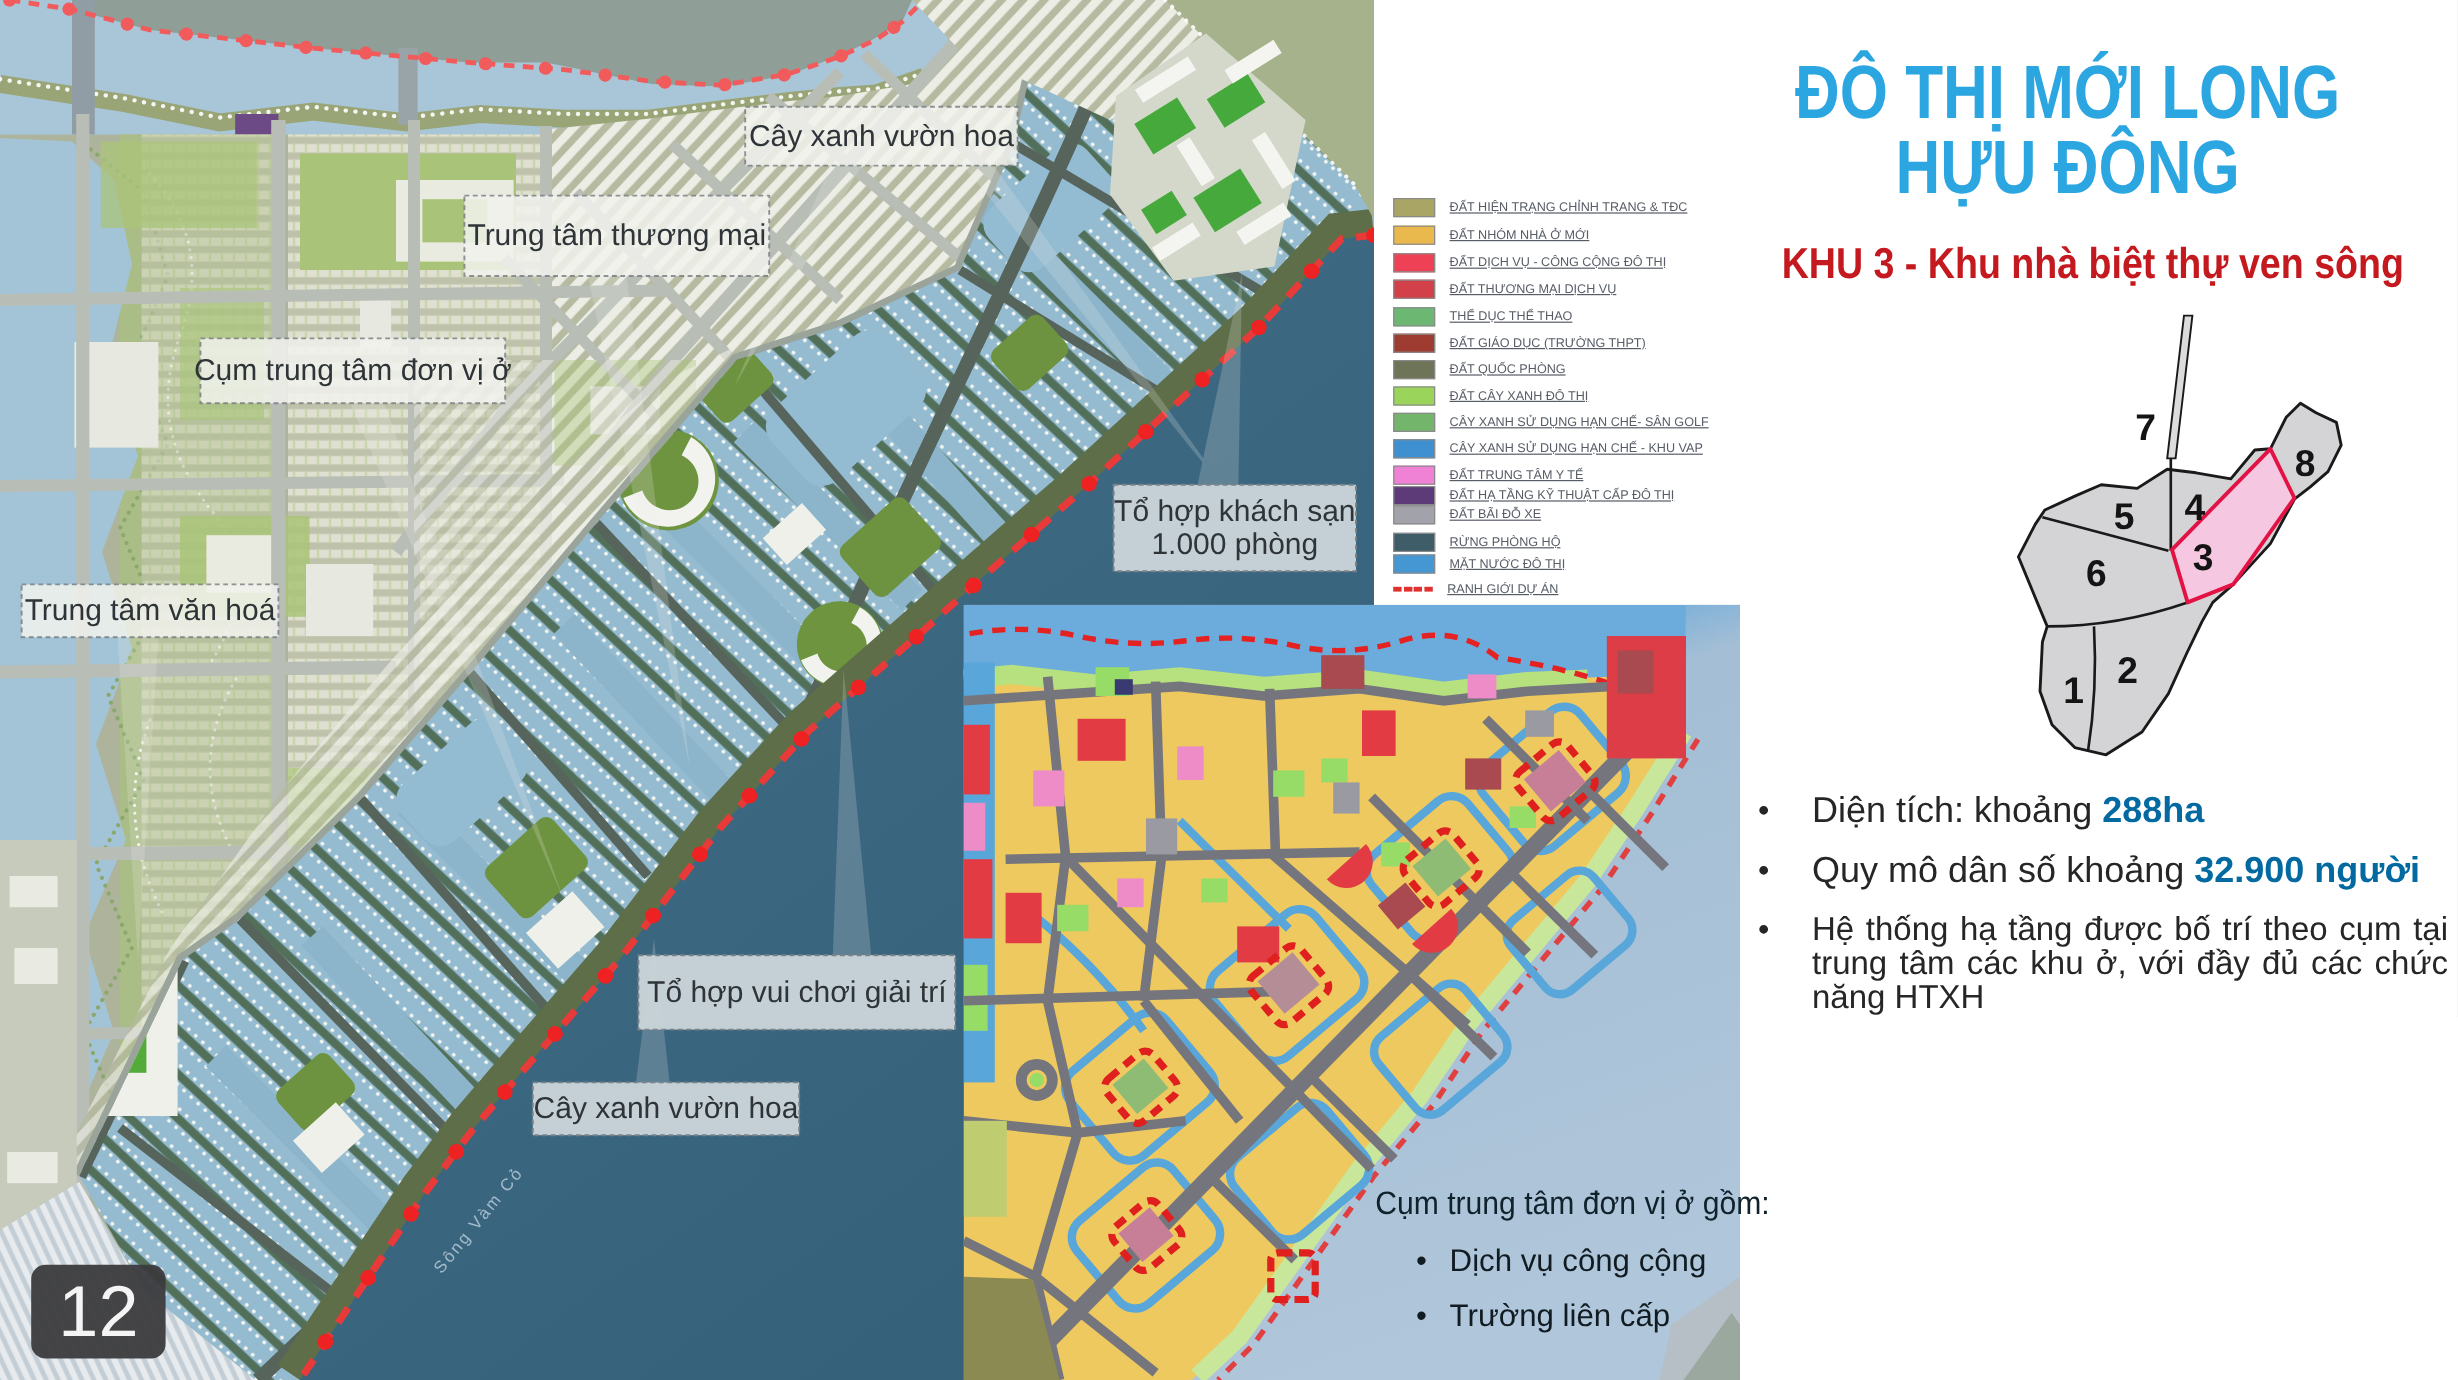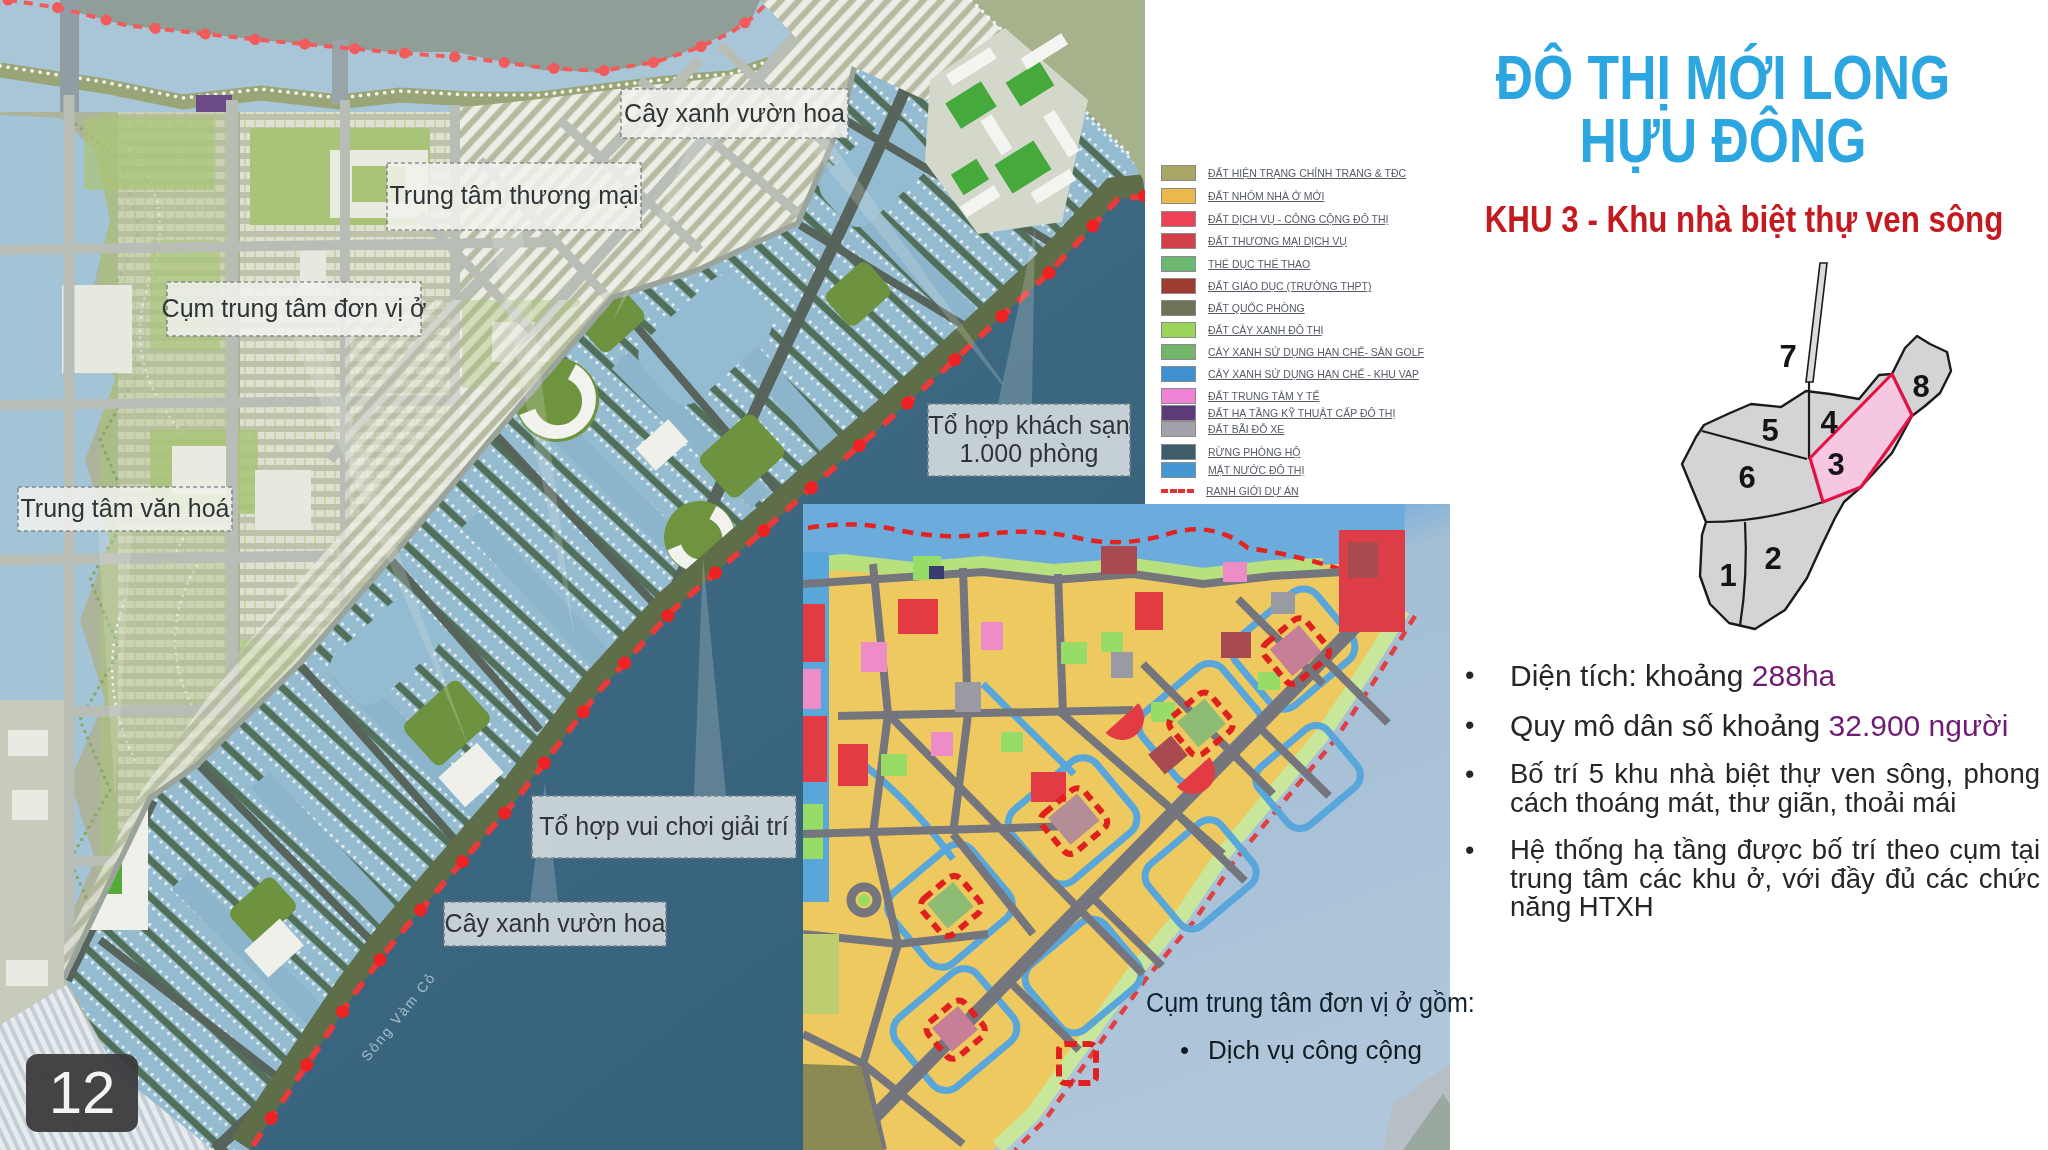--- a/index.html
+++ b/index.html
@@ -8,21 +8,21 @@
 .abs{position:absolute;}
 #title{left:1438px;top:46px;width:570px;text-align:center;color:#2ca6e0;
   font-weight:bold;font-size:63px;line-height:63px;transform:scaleX(0.82);}
 #subtitle{left:1430px;top:199px;width:628px;white-space:nowrap;text-align:center;color:#c41a1f;
   font-weight:bold;font-size:36px;transform:scaleX(0.87);}
 #bullets{left:1455px;top:660px;width:585px;}
 .bul{position:relative;margin:0 0 19px 0;padding-left:55px;color:#262626;
   font-size:27.5px;line-height:28.5px;text-align:justify;}
 .bul:before{content:"\2022";position:absolute;left:10px;top:0;font-size:27px;color:#262626;}
 .big{font-size:30px;line-height:31px;}
-.red{color:#701a75;font-weight:normal;}
+.red{color:#0369a1;font-weight:bold;}
 #legend{left:1161px;top:165px;width:300px;}
 .lg{position:absolute;left:0;display:flex;align-items:center;}
 .lg .sw{width:33px;height:14px;border:1px solid #8a8a8a;flex:none;}
 .lg .tx{margin-left:12px;font-size:10.5px;color:#575c66;white-space:nowrap;text-decoration:underline;}
 #insetlabel{left:1146px;top:988px;width:420px;white-space:nowrap;color:#111c22;font-size:26px;}
 #insetlabel .hd{font-size:27px;color:#10222c;transform:scaleX(0.93);transform-origin:left;}
 #insetlabel .it{position:relative;padding-left:62px;line-height:29px;margin-top:17px;}
 #insetlabel .it:before{content:"\2022";position:absolute;left:34px;font-size:26px;}
 </style>
 </head>
@@ -511,26 +511,26 @@
 
   <text x="88" y="341" font-family="Liberation Sans,sans-serif" font-size="31" font-weight="bold" fill="#141414" text-anchor="middle">1</text>
 </svg></div>
 
   <div id="bullets" class="abs">
 
     <div class="bul big">Diện tích: khoảng <span class="red">288ha</span></div>
 
     <div class="bul big">Quy mô dân số khoảng <span class="red">32.900 người</span></div>
 
-    <div class="bul">Bố trí 5 khu nhà biệt thự ven sông, phong cách thoáng mát, thư giãn, thoải mái</div>
 
 
     <div class="bul">Hệ thống hạ tầng được bố trí theo cụm tại trung tâm các khu ở, với đầy đủ các chức năng HTXH</div>
 
   </div>
 
   <div id="insetlabel" class="abs">
     <div class="hd">Cụm trung tâm đơn vị ở gồm:</div>
     <div class="it">Dịch vụ công cộng</div>
+    <div class="it">Trường liên cấp</div>
   </div>
 
   <div class="abs" style="left:1056px;top:1041px;width:31px;height:33px;border:6.5px dashed #e01f1f;border-radius:9px;"></div>
 </div>
 
 </body></html>

